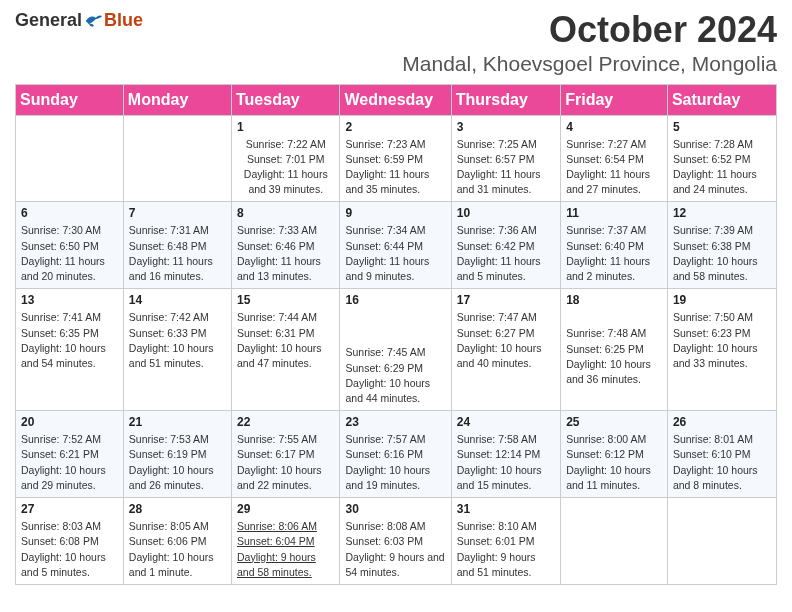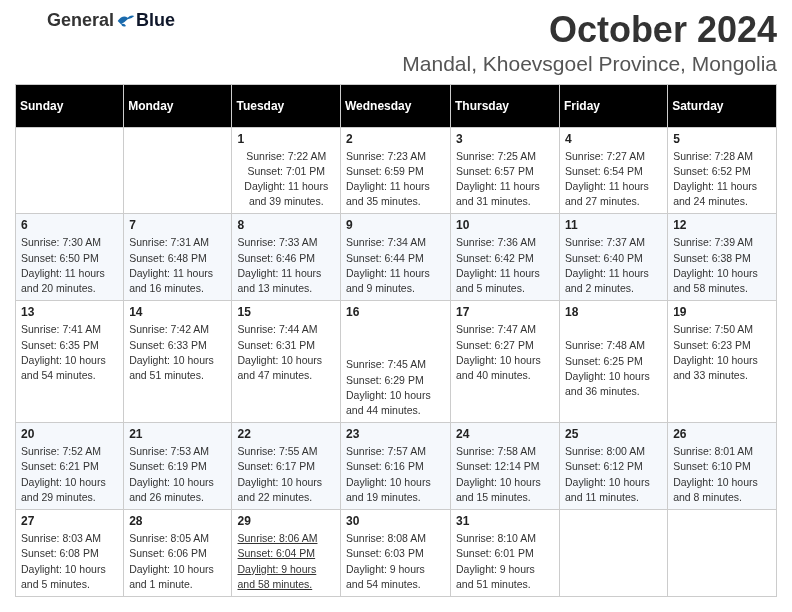--- a/index.html
+++ b/index.html
@@ -20,24 +20,23 @@
       display: flex;
       flex-direction: column;
       align-items: flex-start;
     }
     .logo-text {
       display: flex;
       align-items: center;
       font-size: 18px;
       font-weight: bold;
       color: #333;
-      margin-left: 32px;
     }
     .logo-general { color: #333; }
-    .logo-blue { color: #0f172a; }
+    .logo-blue { color: #c2410c; }
     .logo-bird {
       width: 20px;
       height: 18px;
       margin-left: 2px;
     }
     .title-block {
       text-align: right;
     }
     .month-title {
       font-size: 36px;
@@ -49,25 +48,25 @@
       font-size: 21px;
       color: #555;
       margin-top: 2px;
     }
     .calendar {
       width: 100%;
       border-collapse: collapse;
       font-size: 11px;
     }
     .calendar thead tr th {
-      background: #000000;
+      background: #ec4899;
       color: #fff;
-      padding: 14px 4px;
+      padding: 6px 4px;
       text-align: left;
-      font-size: 12px;
+      font-size: 16px;
       font-weight: bold;
       border: 1px solid #ccc;
     }
     .calendar tbody tr td {
       vertical-align: top;
       border: 1px solid #ccc;
       padding: 4px 5px;
       width: 113px;
       min-height: 80px;
       background: #fff;

